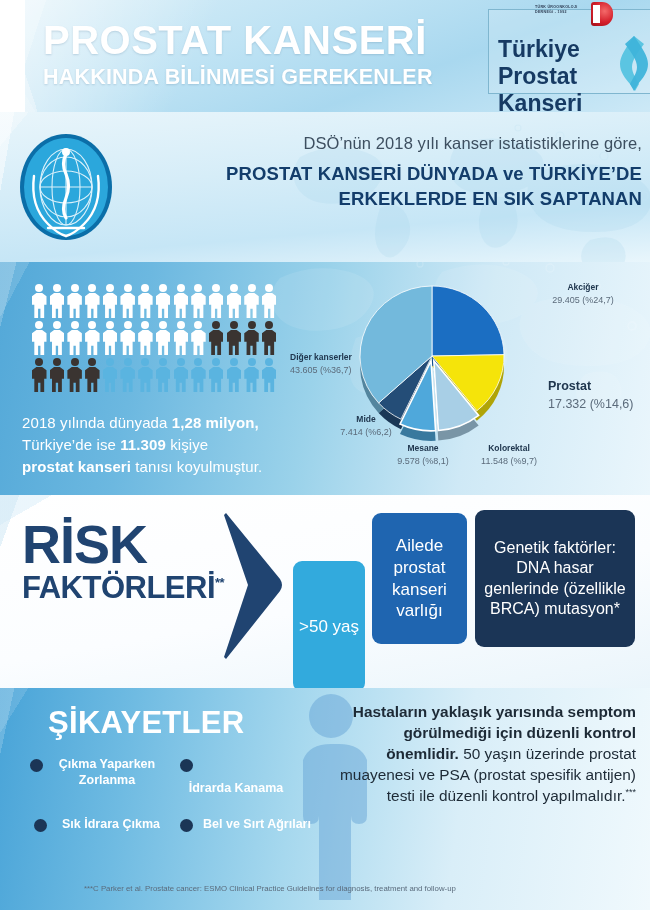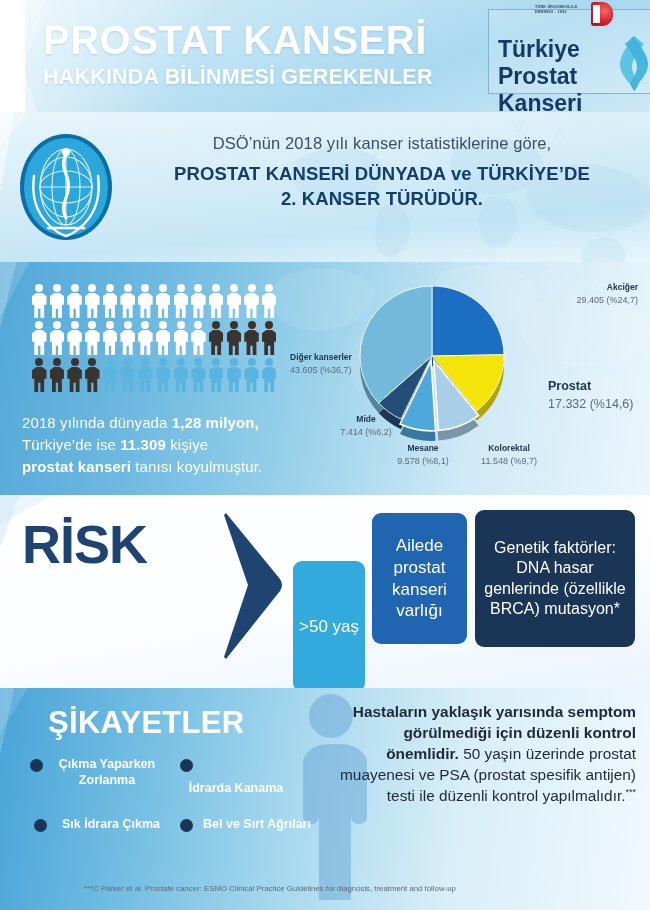--- a/index.html
+++ b/index.html
@@ -71,21 +71,21 @@
       linear-gradient(175deg, #e8f5fb 0%, #d6edf8 40%, #c6e6f6 72%, #e9f6fc 100%);
     overflow:hidden;
   }
   .who-map{
     position:absolute; right:-30px; bottom:-40px; width:420px; height:190px;
     opacity:.35;
   }
   .who-logo{
     position:absolute; left:18px; top:20px; width:96px; height:110px;
   }
-  .who-text{ position:absolute; left:122px; top:22px; width:520px; text-align:center; }
+  .who-text{ position:absolute; left:122px; top:22px; width:520px; text-align:right; }
   .who-line1{
     font-size:16.5px; color:#3d4f60; letter-spacing:.1px; margin-bottom:9px;
   }
   .who-big{
     font-size:18.5px; font-weight:bold; color:#133d6b; line-height:1.33;
     letter-spacing:.1px;
   }
 
   
   .stats{
@@ -122,21 +122,21 @@
     font-size:15px; color:#ffffff; line-height:1.45; letter-spacing:.1px;
   }
   .stats-caption b{ font-weight:bold; }
 
   
   .pie-wrap{ position:absolute; left:340px; top:12px; width:200px; height:185px; }
   .pie-label{ position:absolute; font-size:8.5px; color:#4a5a6b; line-height:1.4; }
   .pie-label .pl-t{ font-weight:bold; color:#20374f; display:block; font-size:8.5px; }
   .pie-label .pl-v{ display:block; color:#5b6b7b; font-size:9px; }
 
-  .lbl-akciger{ left:528px; top:282px; width:110px; text-align:right; }
+  .lbl-akciger{ left:528px; top:282px; width:110px; text-align:center; }
   .lbl-prostat{ left:548px; top:378px; width:100px; text-align:left; }
   .lbl-prostat .pl-t{ font-size:12.5px; }
   .lbl-prostat .pl-v{ font-size:12.5px; }
   .lbl-diger{ left:290px; top:352px; width:112px; text-align:left; }
   .lbl-mide{ left:330px; top:414px; width:72px; text-align:center; }
   .lbl-mesane{ left:385px; top:443px; width:76px; text-align:center; }
   .lbl-kolorektal{ left:466px; top:443px; width:86px; text-align:center; }
 
   
   .risk{
@@ -273,21 +273,21 @@
       <path d="M16 44 q-4 30 14 48 q10 10 18 12"></path>
       <path d="M80 44 q4 30-14 48 q-10 10-18 12"></path>
       <path d="M30 96 h36"></path>
     </g>
   </svg>
 
   <div class="who-text">
     <div class="who-line1">DSÖ’nün 2018 yılı kanser istatistiklerine göre,</div>
     <div class="who-big">
       <div>PROSTAT KANSERİ DÜNYADA ve TÜRKİYE’DE</div>
-      <div>2. KANSER TÜRÜDÜR.</div>
+      <div>ERKEKLERDE EN SIK SAPTANAN</div>
     </div>
   </div>
 </div>
 
 <div class="stats">
   <svg class="stats-map" viewBox="0 0 400 180">
     <g fill="#ffffff" opacity="0.32">
       <path d="M20 22 q34-16 70-6 q30 10 22 30 q-10 24-44 28 q-38 4-52-16 q-12-18 4-36z"></path>
       <path d="M96 82 q20-8 28 8 q10 22-6 40 q-12 14-24 0 q-10-16 2-48z"></path>
       <path d="M182 16 q38-14 72-2 q30 12 22 30 q-12 22-50 24 q-42 2-50-18 q-6-20 6-34z"></path>
@@ -529,20 +529,23 @@
   <span class="pl-v">7.414 (%6,2)</span>
 </div>
 <div class="pie-label lbl-diger">
   <span class="pl-t">Diğer kanserler</span>
   <span class="pl-v">43.605 (%36,7)</span>
 </div>
 
 <div class="risk">
   <div class="risk-word">
     <div class="risk-1">RİSK</div>
+    <div class="risk-2">
+      <span>FAKTÖRLERİ</span><sup>**</sup>
+    </div>
   </div>
   <svg class="risk-arrow" viewBox="0 0 68 150">
     <path d="M8 2 L62 68 Q66 74 62 80 L8 148 L6 146 L30 74 L6 4 Z" fill="#204471"></path>
   </svg>
 
 </div>
 
 <div class="rbox rb1">&gt;50 yaş</div>
 <div class="rbox rb2">Ailede prostat kanseri varlığı</div>
 <div class="rbox rb3">Genetik faktörler: DNA hasar genlerinde (özellikle BRCA) mutasyon*</div>

